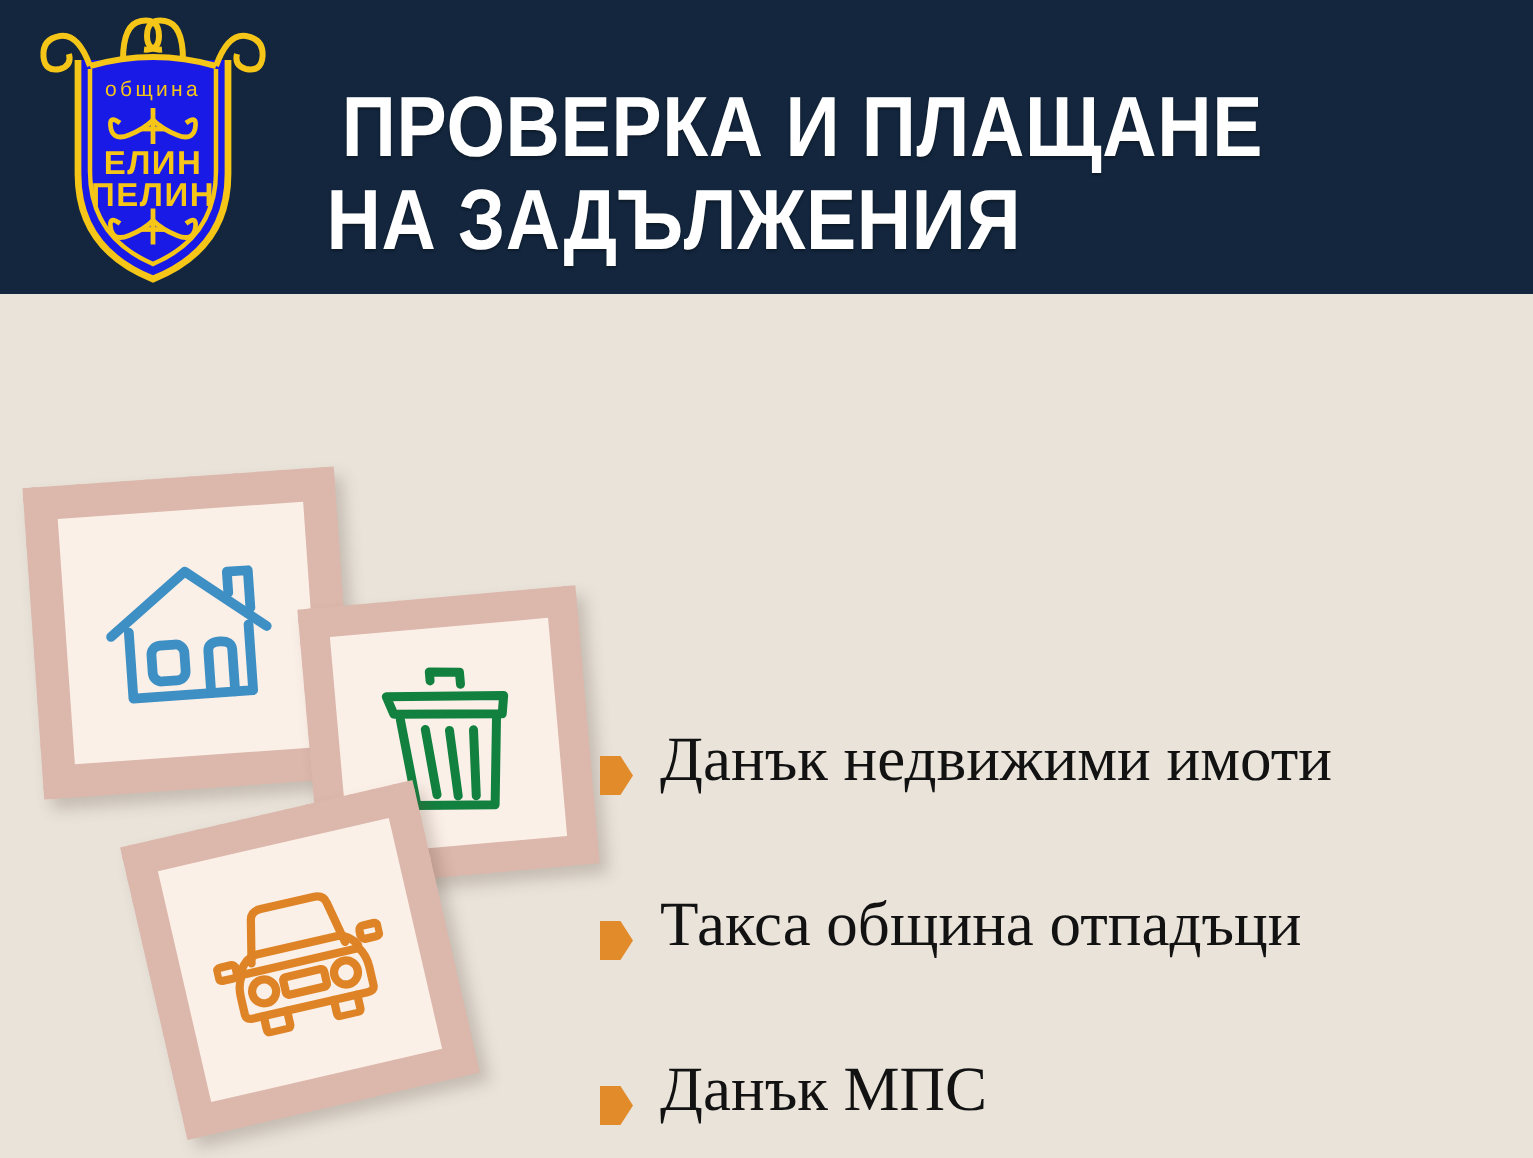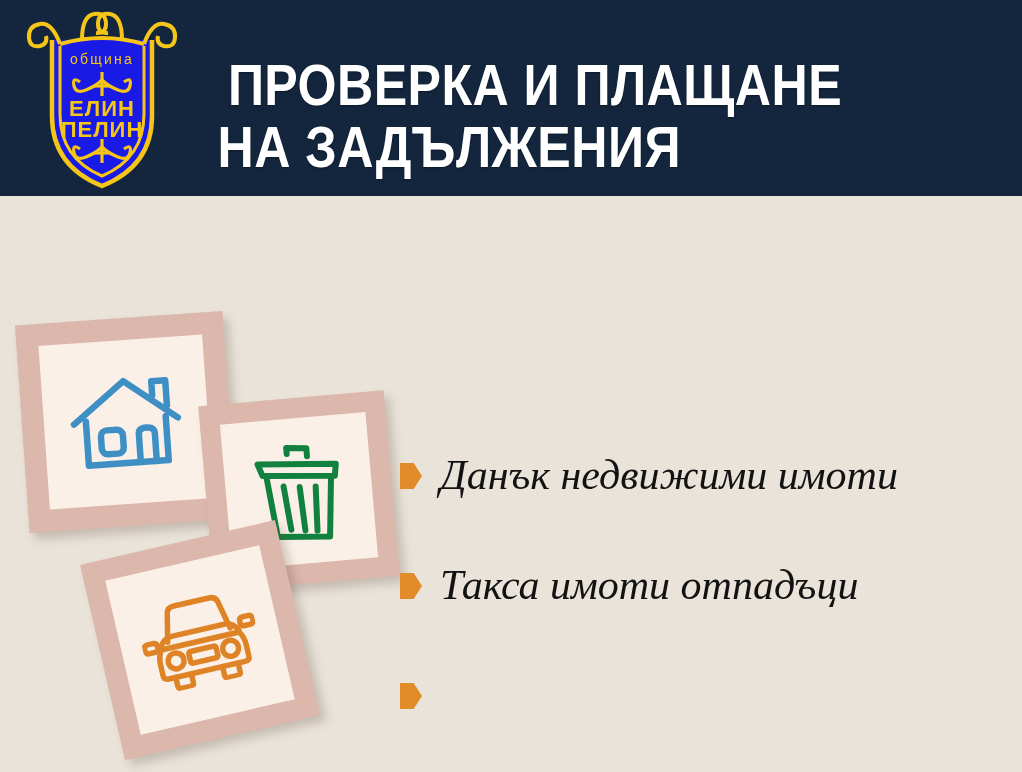--- a/index.html
+++ b/index.html
@@ -95,23 +95,22 @@
   
   .dots{position:absolute;inset:0;pointer-events:none;}
   .dots i{position:absolute;width:15px;height:15px;border-radius:50%;background:#dcb7ab;}
 
   
   .list{
     position:absolute;left:400px;top:420px;width:610px;
     z-index:4;
   }
   .list-item{
-    display:flex;align-items:center;
+    display:flex;align-items:flex-end;
     height:110px;
-    font-style:italic;
   }
   .bullet{
     width:22px;height:26px;flex:0 0 22px;
     background:#e28b2a;
     clip-path:polygon(0 0, 62% 0, 100% 50%, 62% 100%, 0 100%);
     margin-right:18px;
     margin-top:2px;
   }
   .list-label{
     font-family:"Liberation Serif", serif;
@@ -374,20 +373,21 @@
     </div>
   </div>
 
   <div class="list">
     <div class="list-item">
       <span class="bullet"></span>
       <span class="list-label">Данък недвижими имоти</span>
     </div>
     <div class="list-item">
       <span class="bullet"></span>
-      <span class="list-label">Такса имоти отпадъци</span>
+      <span class="list-label">Такса община отпадъци</span>
     </div>
     <div class="list-item">
       <span class="bullet"></span>
+      <span class="list-label">Данък МПС</span>
     </div>
   </div>
 
 </div>
 
 </body></html>

